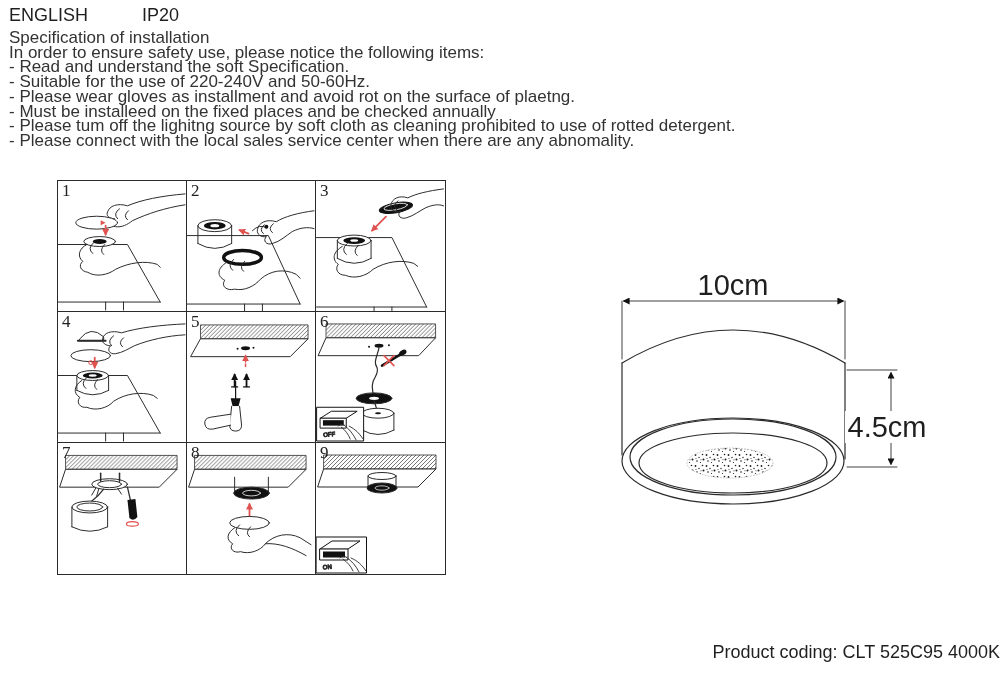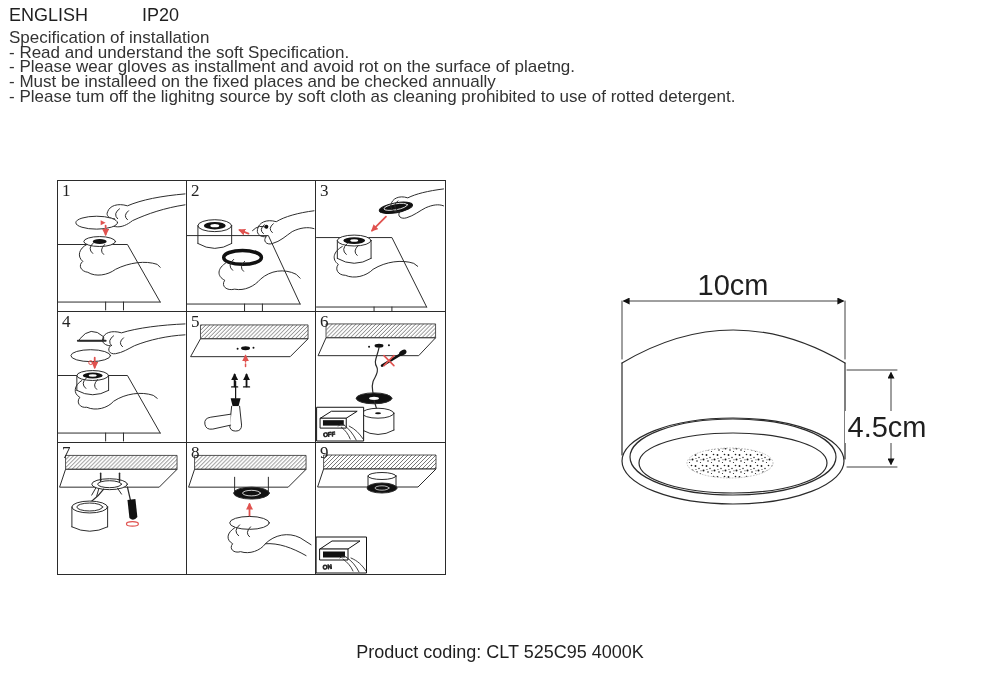--- a/index.html
+++ b/index.html
@@ -9,21 +9,21 @@
   .spec{position:absolute;left:9px;top:31px;font-size:17px;line-height:14.7px;color:#333;}
   .steps-grid{position:absolute;left:57px;top:180px;width:389px;height:395px;
     display:grid;grid-template-columns:repeat(3,1fr);grid-template-rows:repeat(3,1fr);
     border:1.3px solid #2b2b2b;box-sizing:border-box;}
   .cell{position:relative;border-right:1.1px solid #2b2b2b;border-bottom:1.1px solid #2b2b2b;box-sizing:border-box;}
   .cell:nth-child(3n){border-right:none;}
   .cell:nth-child(n+7){border-bottom:none;}
   .cell .num{position:absolute;left:4px;top:0px;font-family:"Liberation Serif",serif;font-size:17px;color:#222;z-index:2;}
   .cell svg{position:absolute;left:0;top:0;width:100%;height:100%;}
   .dim-diagram{position:absolute;left:595px;top:255px;}
-  .footer{position:absolute;left:0;top:642px;width:100%;text-align:center;font-size:18px;color:#1f1f1f;}
+  .footer{position:absolute;left:0;top:642px;width:100%;text-align:right;font-size:18px;color:#1f1f1f;}
   svg text.dim{font-family:"Liberation Sans",sans-serif;fill:#1f1f1f;}
   svg text.sw{font-family:"Liberation Sans",sans-serif;fill:#222;}
 </style>
 </head>
 <body>
 
 <svg width="0" height="0" style="position:absolute" aria-hidden="true">
   <defs>
     <marker id="ra" viewBox="0 0 10 10" refX="8" refY="5" markerWidth="7" markerHeight="7" markerUnits="userSpaceOnUse" orient="auto-start-reverse">
       <path d="M0,0 L10,5 L0,10 z" fill="#e0524f"></path>
@@ -47,24 +47,27 @@
       </g>
     </pattern>
   </defs>
 </svg>
 
 <div class="hdr-lang">ENGLISH</div>
 <div class="hdr-ip">IP20</div>
 
 <div class="spec">
   <div>Specification of installation</div>
+  <div>In order to ensure safety use, please notice the following items:</div>
   <div>- Read and understand the soft Specification.</div>
+  <div>- Suitable for the use of 220-240V and 50-60Hz.</div>
   <div>- Please wear gloves as installment and avoid rot on the surface of plaetng.</div>
   <div>- Must be installeed on the fixed places and be checked annually</div>
   <div>- Please tum off the lighitng source by soft cloth as cleaning prohibited to use of rotted detergent.</div>
+  <div>- Please connect with the local sales service center when there are any abnomality.</div>
 </div>
 
 <div class="steps-grid">
 
   <div class="cell">
     <span class="num">1</span>
     <svg viewBox="0 0 129 131">
       <g fill="none" stroke="#2b2b2b" stroke-width="1" stroke-linecap="round" stroke-linejoin="round">
         <path d="M0,64 H70 L103,122 M0,122 H103 M48,122 V130 M66,122 V130"></path>
         <path d="M128,13 C104,15 84,19 70,25 C60,22 52,25 50,31 C48,35 52,38 57,38 C52,41 53,46 58,46 C64,47 70,44 75,40 C90,33 108,27 128,24"></path>

